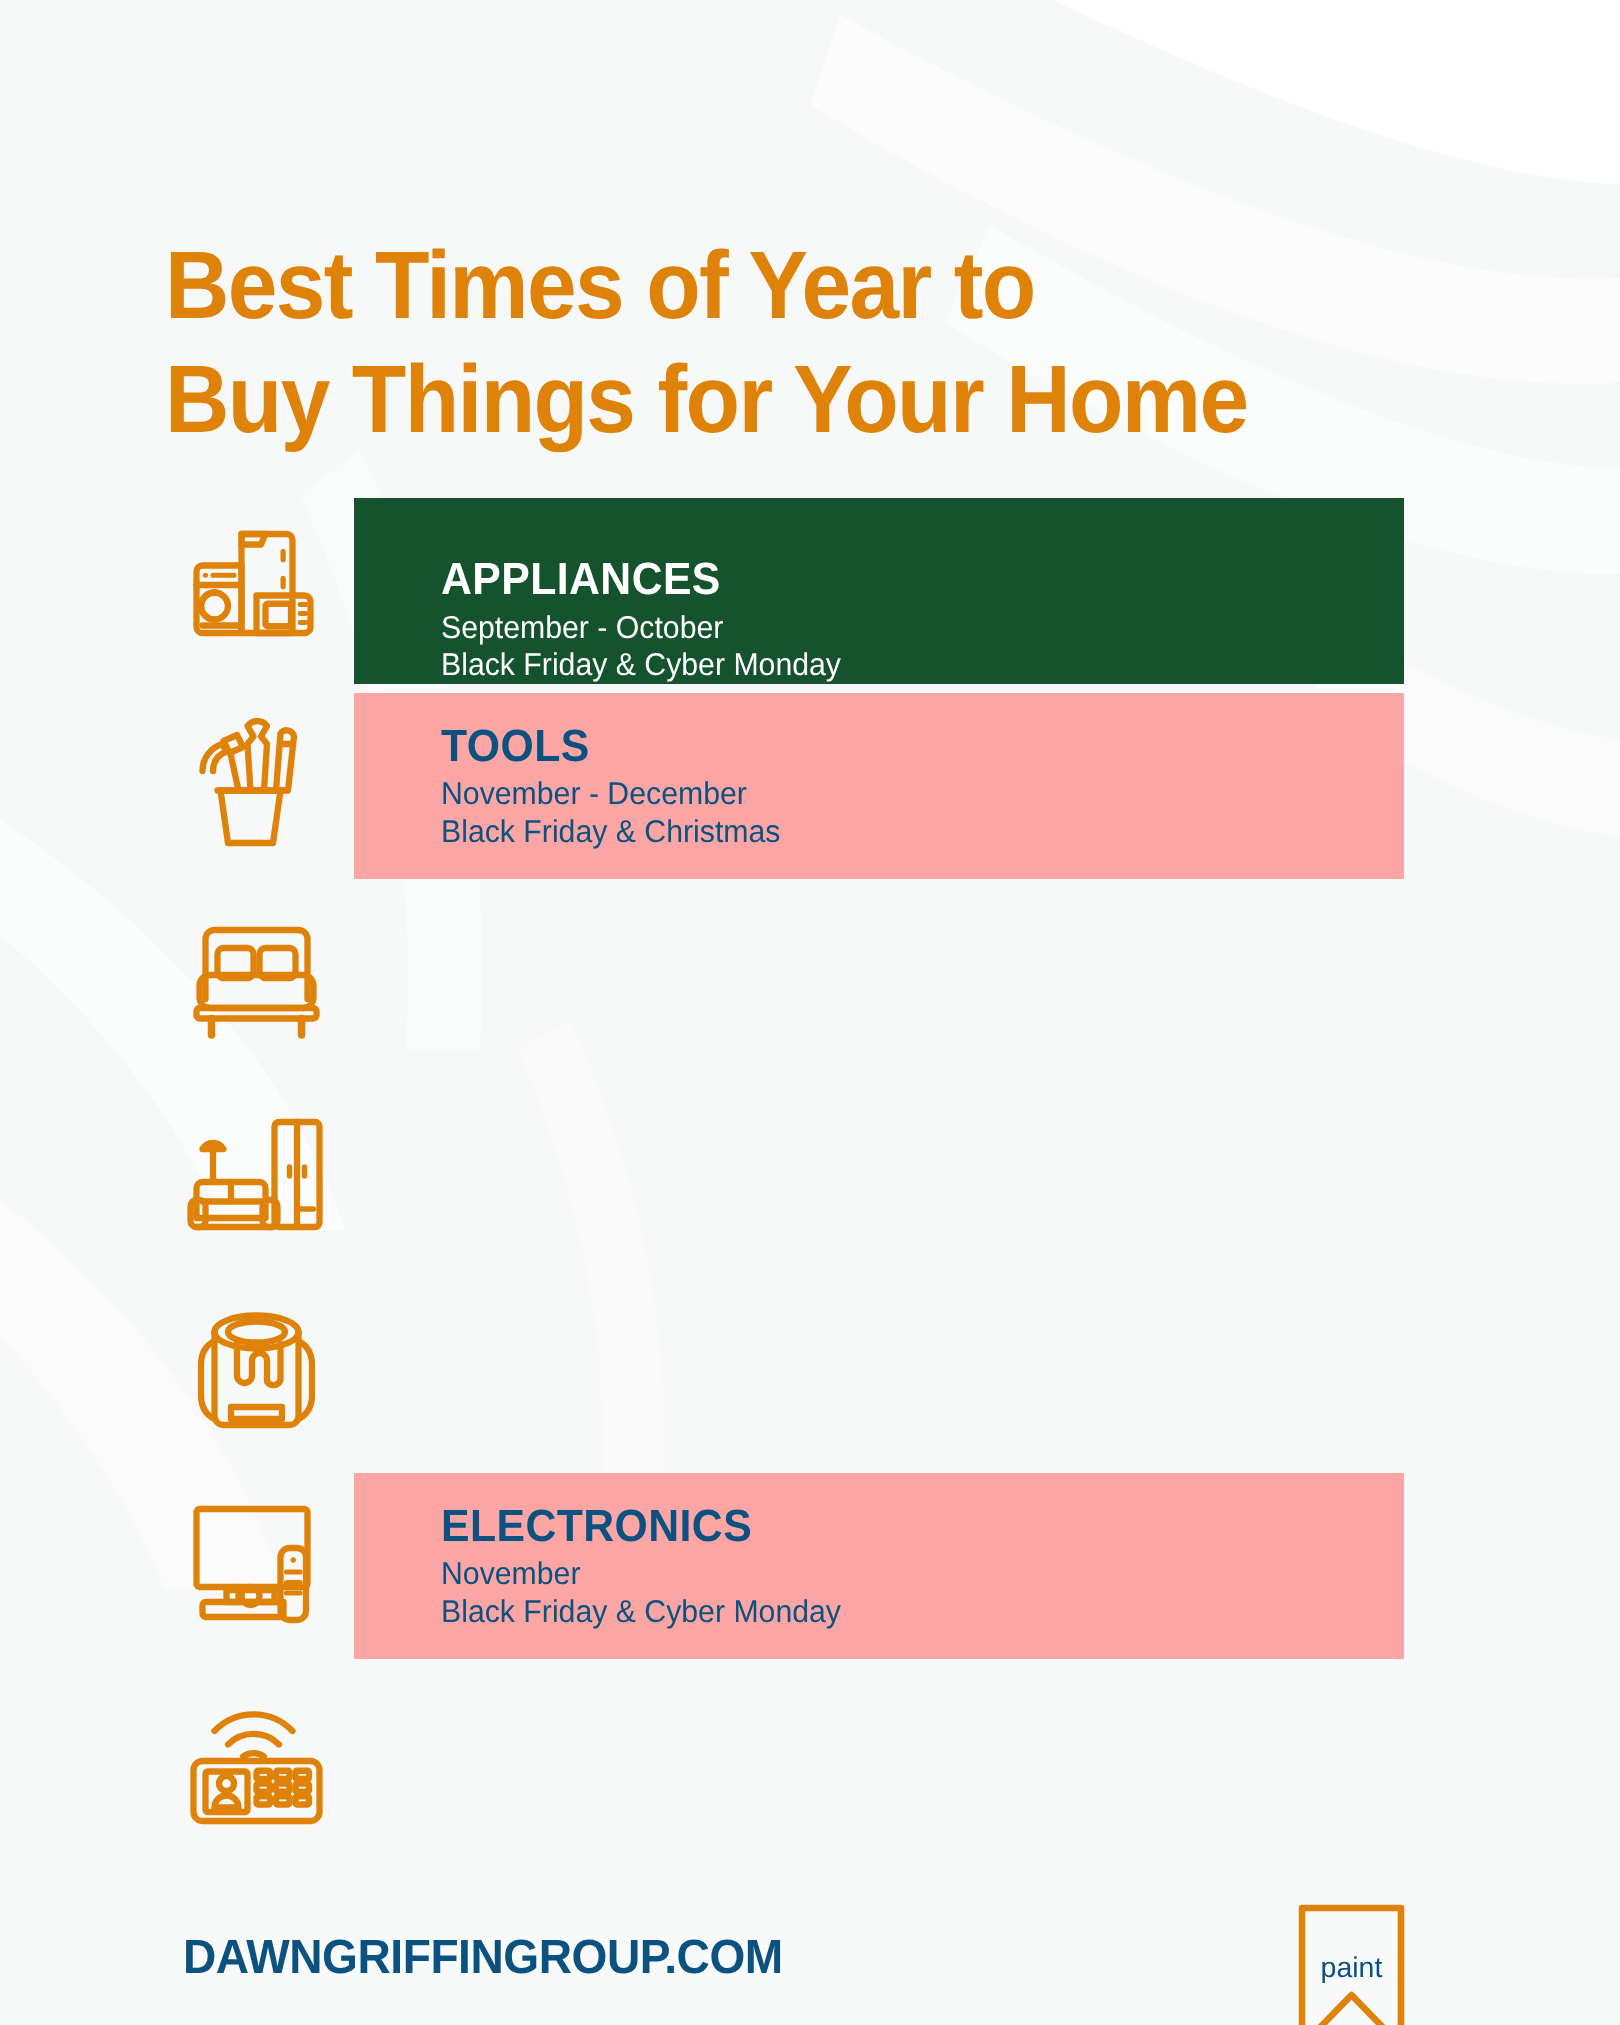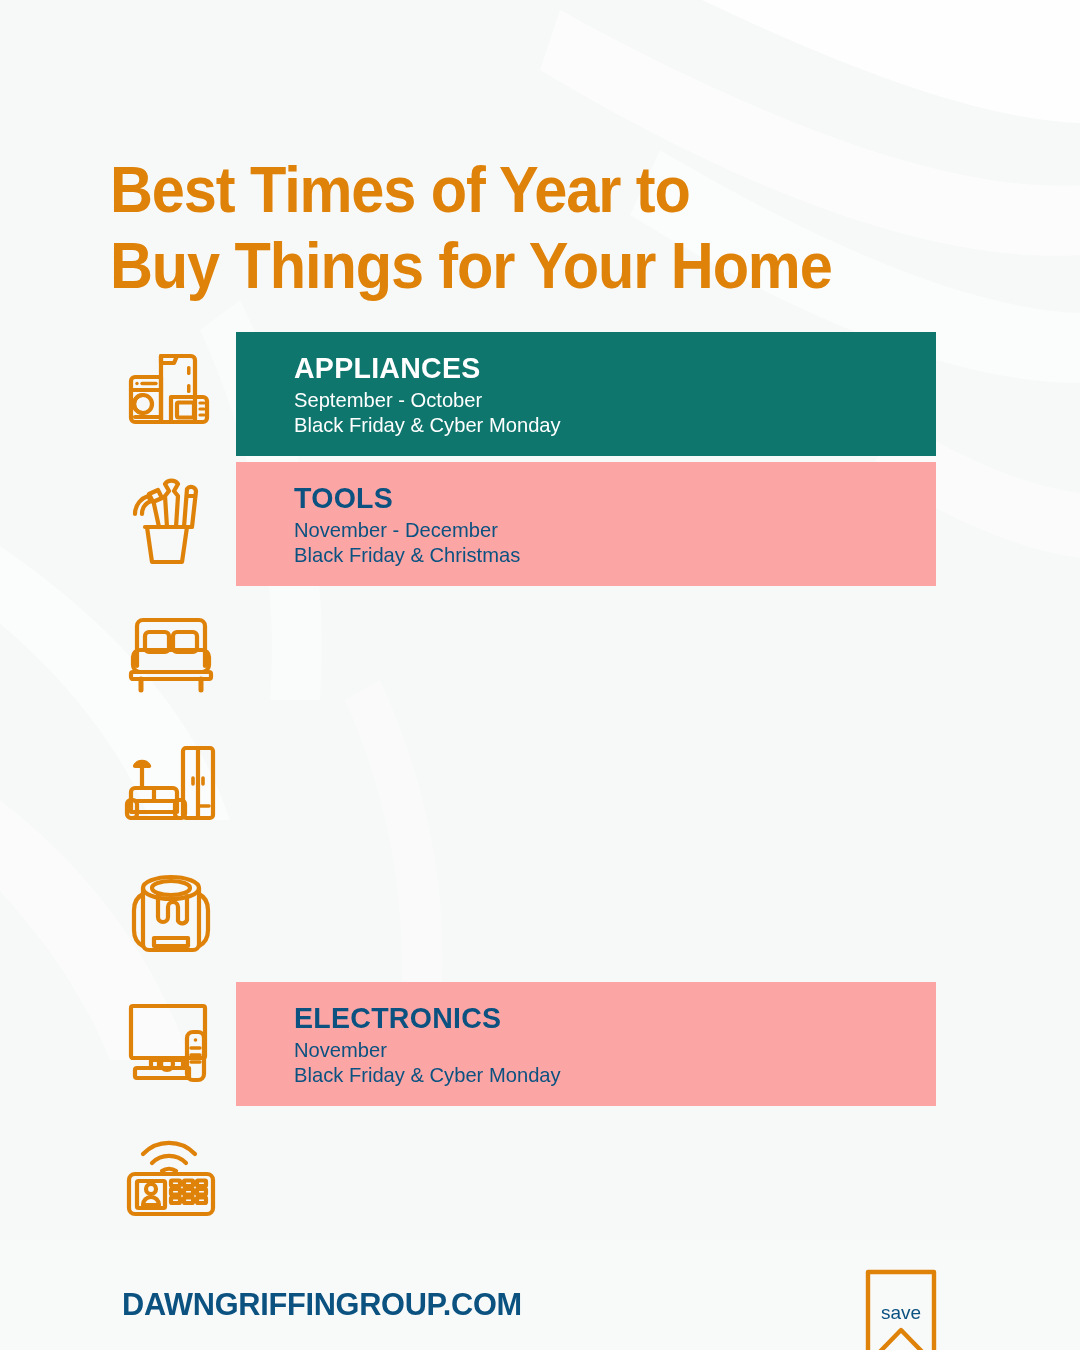--- a/index.html
+++ b/index.html
@@ -31,21 +31,21 @@
   .icon-cell{
     position:absolute;left:112px;top:0;width:118px;height:124px;
     display:flex;align-items:center;justify-content:center;
   }
   .icon-cell svg{display:block;}
   .bar{
     position:absolute;left:236px;right:144px;top:0;height:124px;
     display:flex;flex-direction:column;justify-content:center;
     padding-left:58px;box-sizing:border-box;
   }
-  .row.blue .bar{background:#0f766e;}
+  .row.blue .bar{background:#14532d;justify-content:flex-end;}
   .row.gray .bar{background:#fca5a5;}
   .cat-title{
     font-size:30px;font-weight:bold;letter-spacing:0.3px;
     line-height:34px;margin-bottom:2px;
     transform:scaleX(0.95);transform-origin:left center;
   }
   .cat-sub{font-size:21px;line-height:25px;font-weight:normal;
     transform:scaleX(0.96);transform-origin:left center;}
   .row.blue .cat-title,.row.blue .cat-sub{color:#ffffff;}
   .row.gray .cat-title,.row.gray .cat-sub{color:#0b5281;}
@@ -227,16 +227,16 @@
 
   </div>
 
   <div class="footer">
     <div class="site">DAWNGRIFFINGROUP.COM</div>
     <div class="save-mark">
       <svg width="74" height="98" viewBox="0 0 74 98" fill="none" stroke="#df8209" stroke-width="4.4" stroke-linejoin="round" stroke-linecap="round">
         <path d="M4 3 h66 v92 l-33 -34 l-33 34 z"></path>
       </svg>
     </div>
-    <div class="save-label">save</div>
+    <div class="save-label">paint</div>
   </div>
 
 </div>
 
 </body></html>

